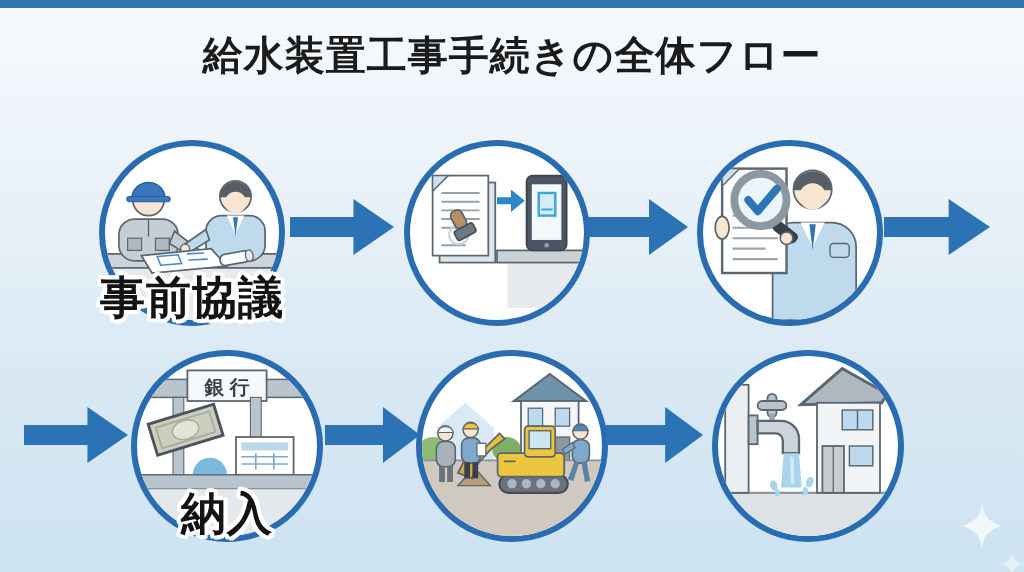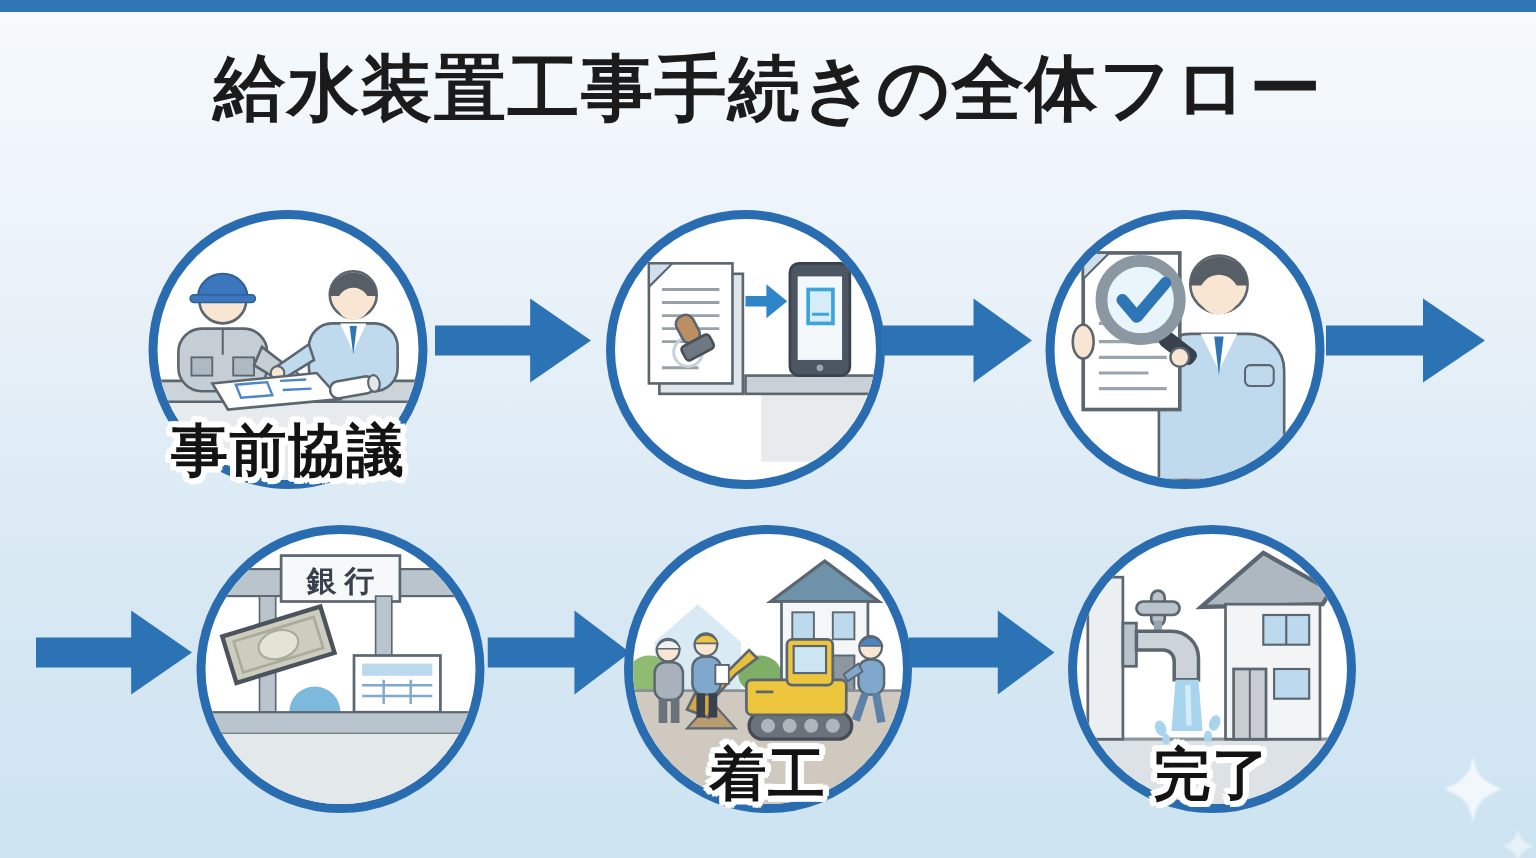--- a/index.html
+++ b/index.html
@@ -7,33 +7,33 @@
   body { font-family:"Liberation Sans","DejaVu Sans",sans-serif; }
 
   .canvas {
     position:relative; width:1024px; height:572px; overflow:hidden;
     background:linear-gradient(180deg,#f6fafd 0%,#e9f1f8 35%,#d9e9f4 65%,#cde3f1 100%);
   }
   .top-bar { position:absolute; left:0; top:0; width:1024px; height:8px; background:#3076b2; }
 
   .title {
     position:absolute; left:0; top:32px; width:1024px; text-align:center;
-    font-size:48px; font-weight:800; color:#1b1b1b; letter-spacing:1px;
+    font-size:40px; font-weight:800; color:#1b1b1b; letter-spacing:1px;
     line-height:1.15; white-space:nowrap;
   }
 
   .step { position:absolute; }
   .circle {
     position:absolute; inset:0; background:#ffffff;
     border:6px solid #2a6cb0; border-radius:50%; overflow:hidden;
   }
   .circle svg { position:absolute; inset:0; width:100%; height:100%; display:block; }
   .step-label {
     position:absolute; left:-20px; right:-20px; bottom:6px; text-align:center;
-    font-weight:800; color:#131313; font-size:38px; line-height:1;
+    font-weight:800; color:#131313; font-size:45px; line-height:1;
     letter-spacing:1px; white-space:nowrap; z-index:3;
     text-shadow:
       -3px -3px 0 #fff, 3px -3px 0 #fff, -3px 3px 0 #fff, 3px 3px 0 #fff,
       -4px 0 0 #fff, 4px 0 0 #fff, 0 -4px 0 #fff, 0 4px 0 #fff,
       -2px -4px 0 #fff, 2px 4px 0 #fff, -4px 2px 0 #fff, 4px -2px 0 #fff;
   }
   .arrow { position:absolute; }
   .sparkle { position:absolute; }
 </style>
 </head>
@@ -204,20 +204,21 @@
             <rect x="58" y="48" width="26" height="4.5" fill="#bcd8ec"></rect>
             <line x1="58" y1="56" x2="84" y2="56" stroke="#7fa8cc" stroke-width="0.9"></line>
             <line x1="58" y1="60" x2="84" y2="60" stroke="#7fa8cc" stroke-width="0.9"></line>
             <line x1="66" y1="54" x2="66" y2="63" stroke="#7fa8cc" stroke-width="0.9"></line>
             <line x1="76" y1="54" x2="76" y2="63" stroke="#7fa8cc" stroke-width="0.9"></line>
           </g>
           <rect x="-2" y="66" width="104" height="8" fill="#b9c4cc" stroke="#5b6670" stroke-width="0.8"></rect>
           <rect x="-2" y="74" width="104" height="28" fill="#e3e8eb"></rect>
         </svg>
       </div>
+      <div class="step-label">納入</div>
     </div>
 
     <div class="arrow" style="left:325px; top:405px;">
       <svg width="95" height="60" viewBox="0 0 100 60" preserveAspectRatio="none">
         <polygon points="0,20 61,20 61,2 100,30 61,58 61,40 0,40" fill="#2b73b4"></polygon>
       </svg>
     </div>
 
     <div class="step" style="left:416px; top:350px; width:192px; height:192px;">
       <div class="circle">
@@ -267,21 +268,20 @@
           <g>
             <circle cx="88" cy="42" r="4.2" fill="#f9e6d2" stroke="#5b6670" stroke-width="0.8"></circle>
             <path d="M83.8,41.5 a4.4,4 0 0 1 8.6,0 z" fill="#4c86c2" stroke="#5b6670" stroke-width="0.6"></path>
             <rect x="83.5" y="46.5" width="9.5" height="13" rx="4" fill="#7fa8cc" stroke="#5b6670" stroke-width="0.9"></rect>
             <polygon points="84.5,59 87.5,59 84,69.5 81,68.5" fill="#5d82a8"></polygon>
             <polygon points="88.5,59 91.5,59 93.5,69.5 90.5,70" fill="#5d82a8"></polygon>
             <polygon points="83.5,48 78,52 79.5,54.5 85,51" fill="#7fa8cc" stroke="#5b6670" stroke-width="0.7"></polygon>
           </g>
         </svg>
       </div>
-      <div class="step-label">着工</div>
     </div>
 
     <div class="arrow" style="left:606px; top:405px;">
       <svg width="97" height="60" viewBox="0 0 100 60" preserveAspectRatio="none">
         <polygon points="0,20 61,20 61,2 100,30 61,58 61,40 0,40" fill="#2b73b4"></polygon>
       </svg>
     </div>
 
     <div class="step" style="left:712px; top:350px; width:192px; height:192px;">
       <div class="circle">
@@ -308,21 +308,20 @@
           <g>
             <polygon points="36.5,54 45,54 46.5,73 35,73" fill="#a8d4ee"></polygon>
             <line x1="41" y1="56" x2="41.5" y2="71" stroke="#d4ebf8" stroke-width="2"></line>
             <ellipse cx="31" cy="72" rx="2" ry="3" fill="#a8d4ee" transform="rotate(-20 31 72)"></ellipse>
             <ellipse cx="51" cy="70" rx="2" ry="3" fill="#a8d4ee" transform="rotate(20 51 70)"></ellipse>
             <ellipse cx="48.5" cy="75" rx="1.5" ry="2.2" fill="#a8d4ee"></ellipse>
             <ellipse cx="33" cy="76" rx="1.4" ry="2" fill="#a8d4ee"></ellipse>
           </g>
         </svg>
       </div>
-      <div class="step-label">完了</div>
     </div>
   </div>
 
   <div class="sparkle" style="left:963px; top:503px; opacity:0.72; filter:blur(0.6px);">
     <svg width="38" height="46" viewBox="0 0 40 48">
       <path d="M20,0 C22,14 26,18 40,24 C26,30 22,34 20,48 C18,34 14,30 0,24 C14,18 18,14 20,0 Z" fill="#ffffff"></path>
     </svg>
   </div>
   <div class="sparkle" style="left:1002px; top:552px; opacity:0.5; filter:blur(0.6px);">
     <svg width="20" height="24" viewBox="0 0 40 48">

